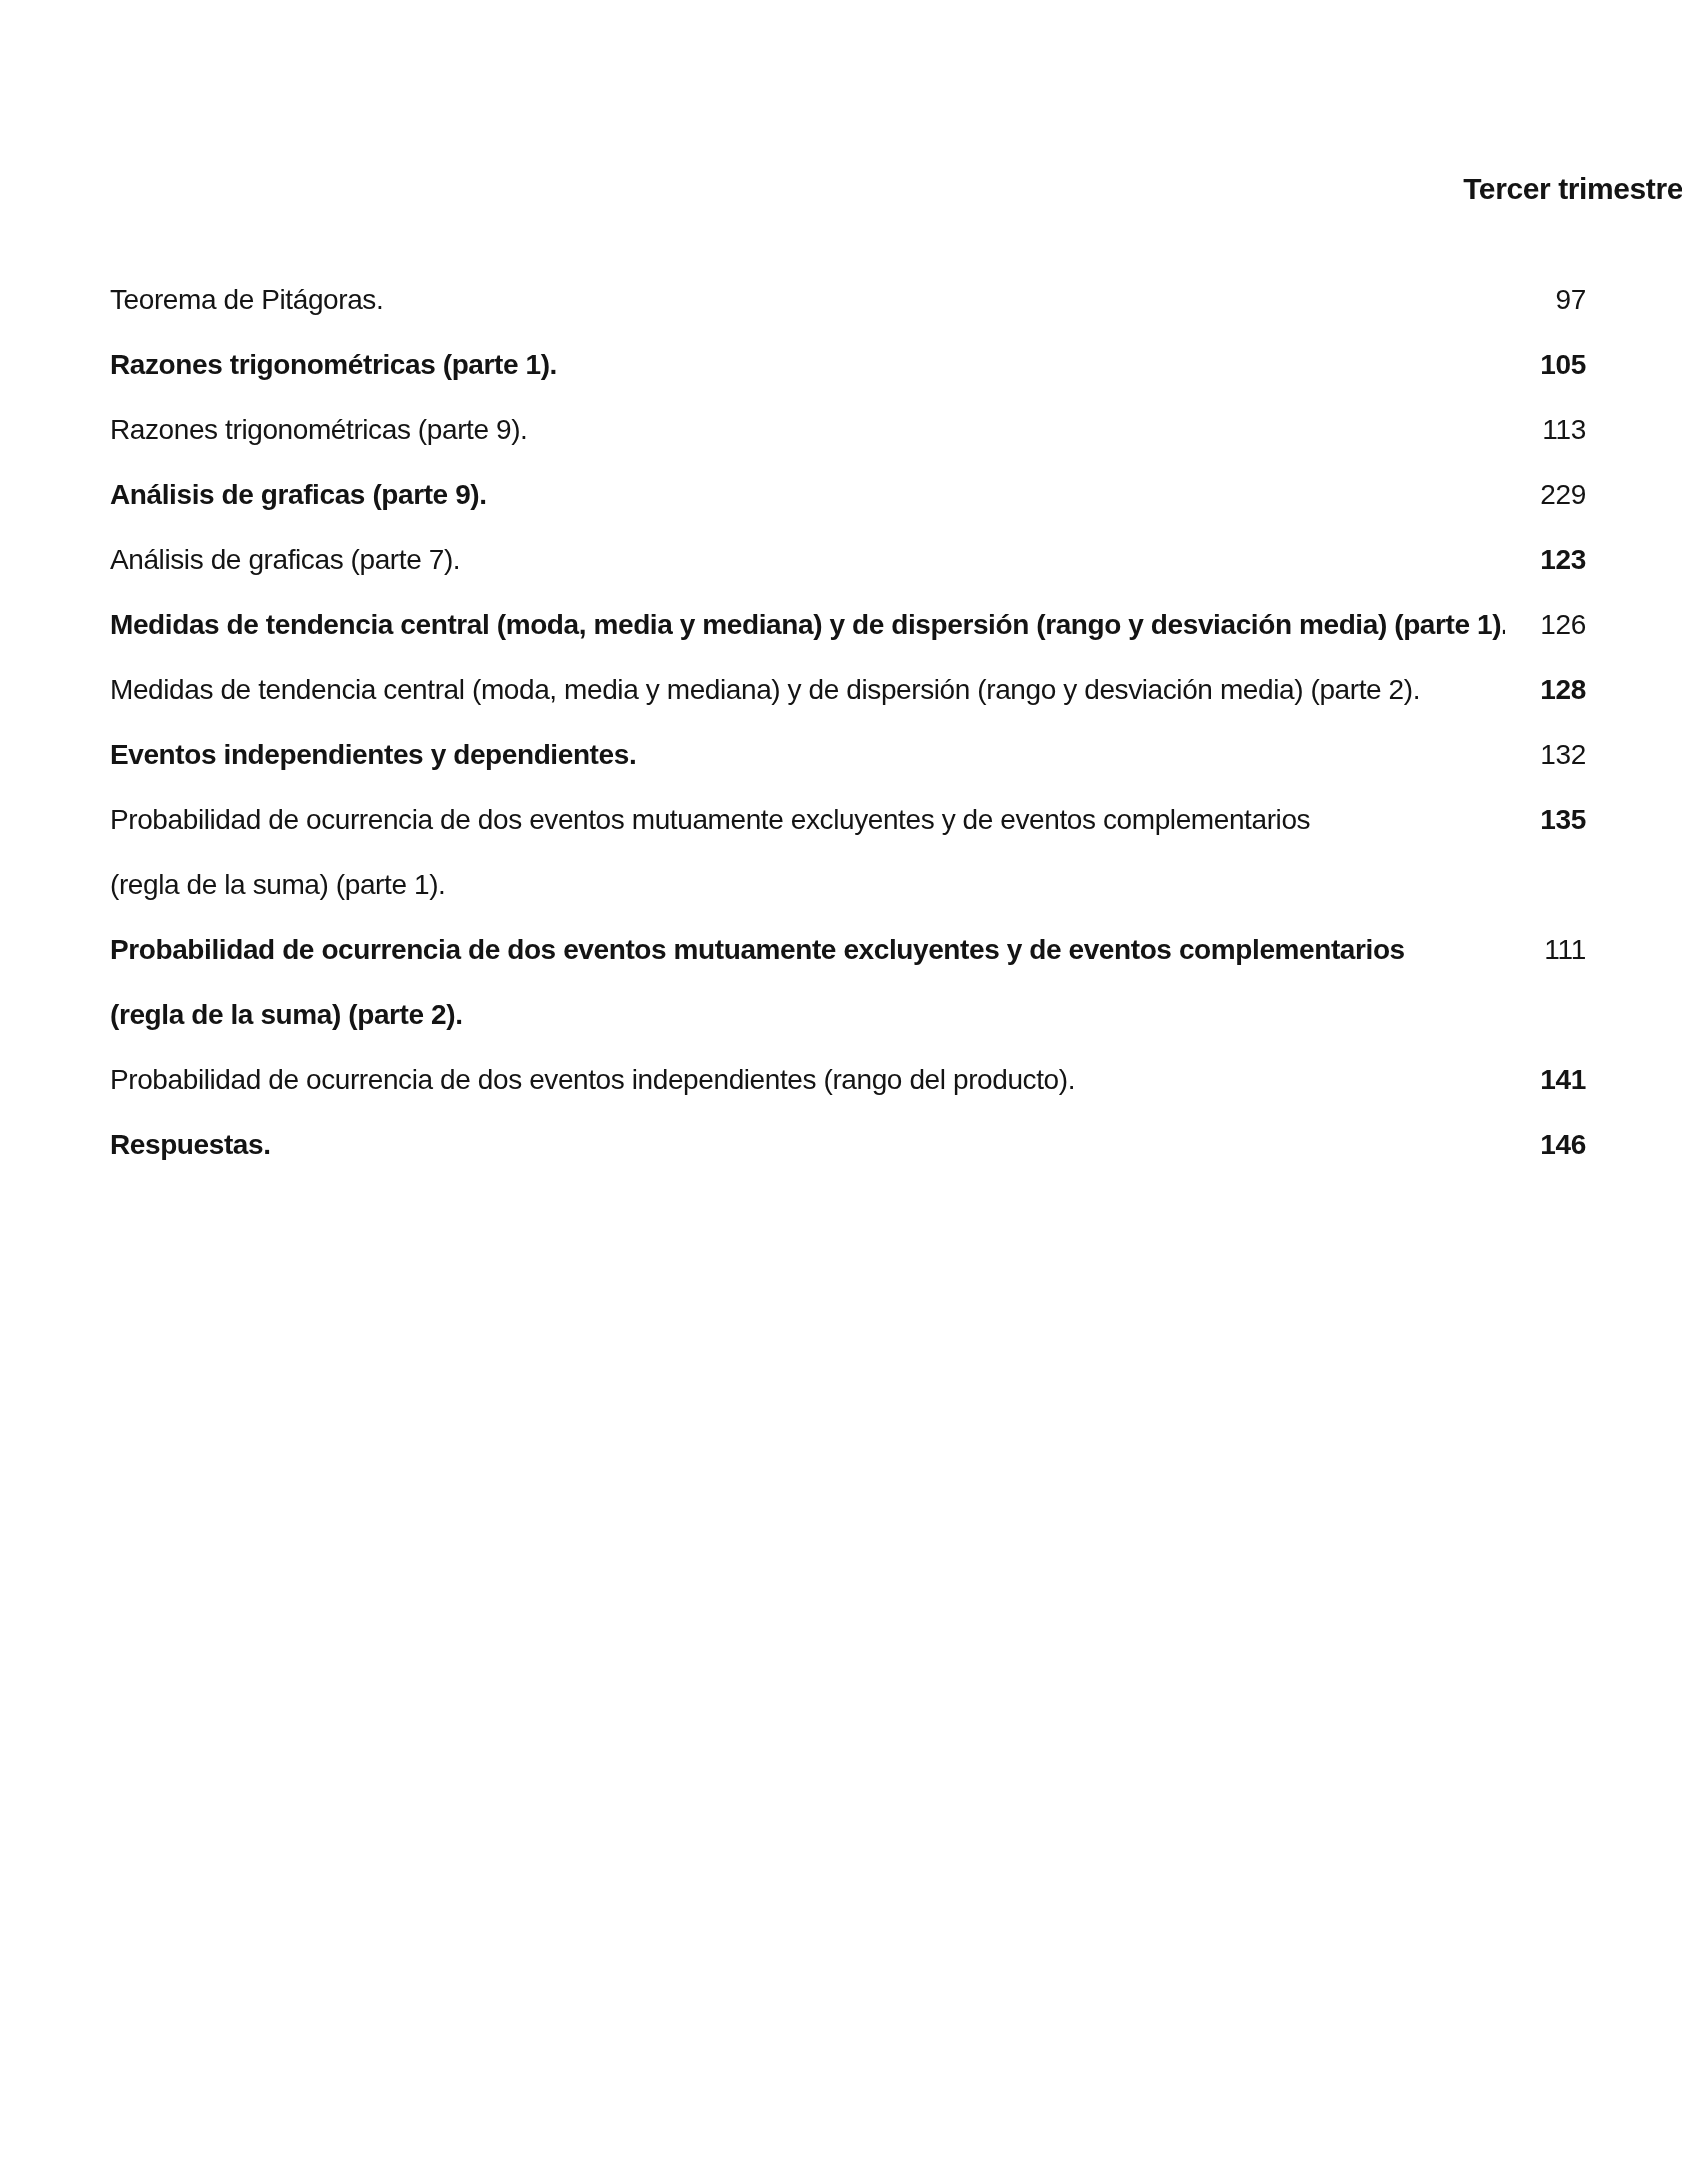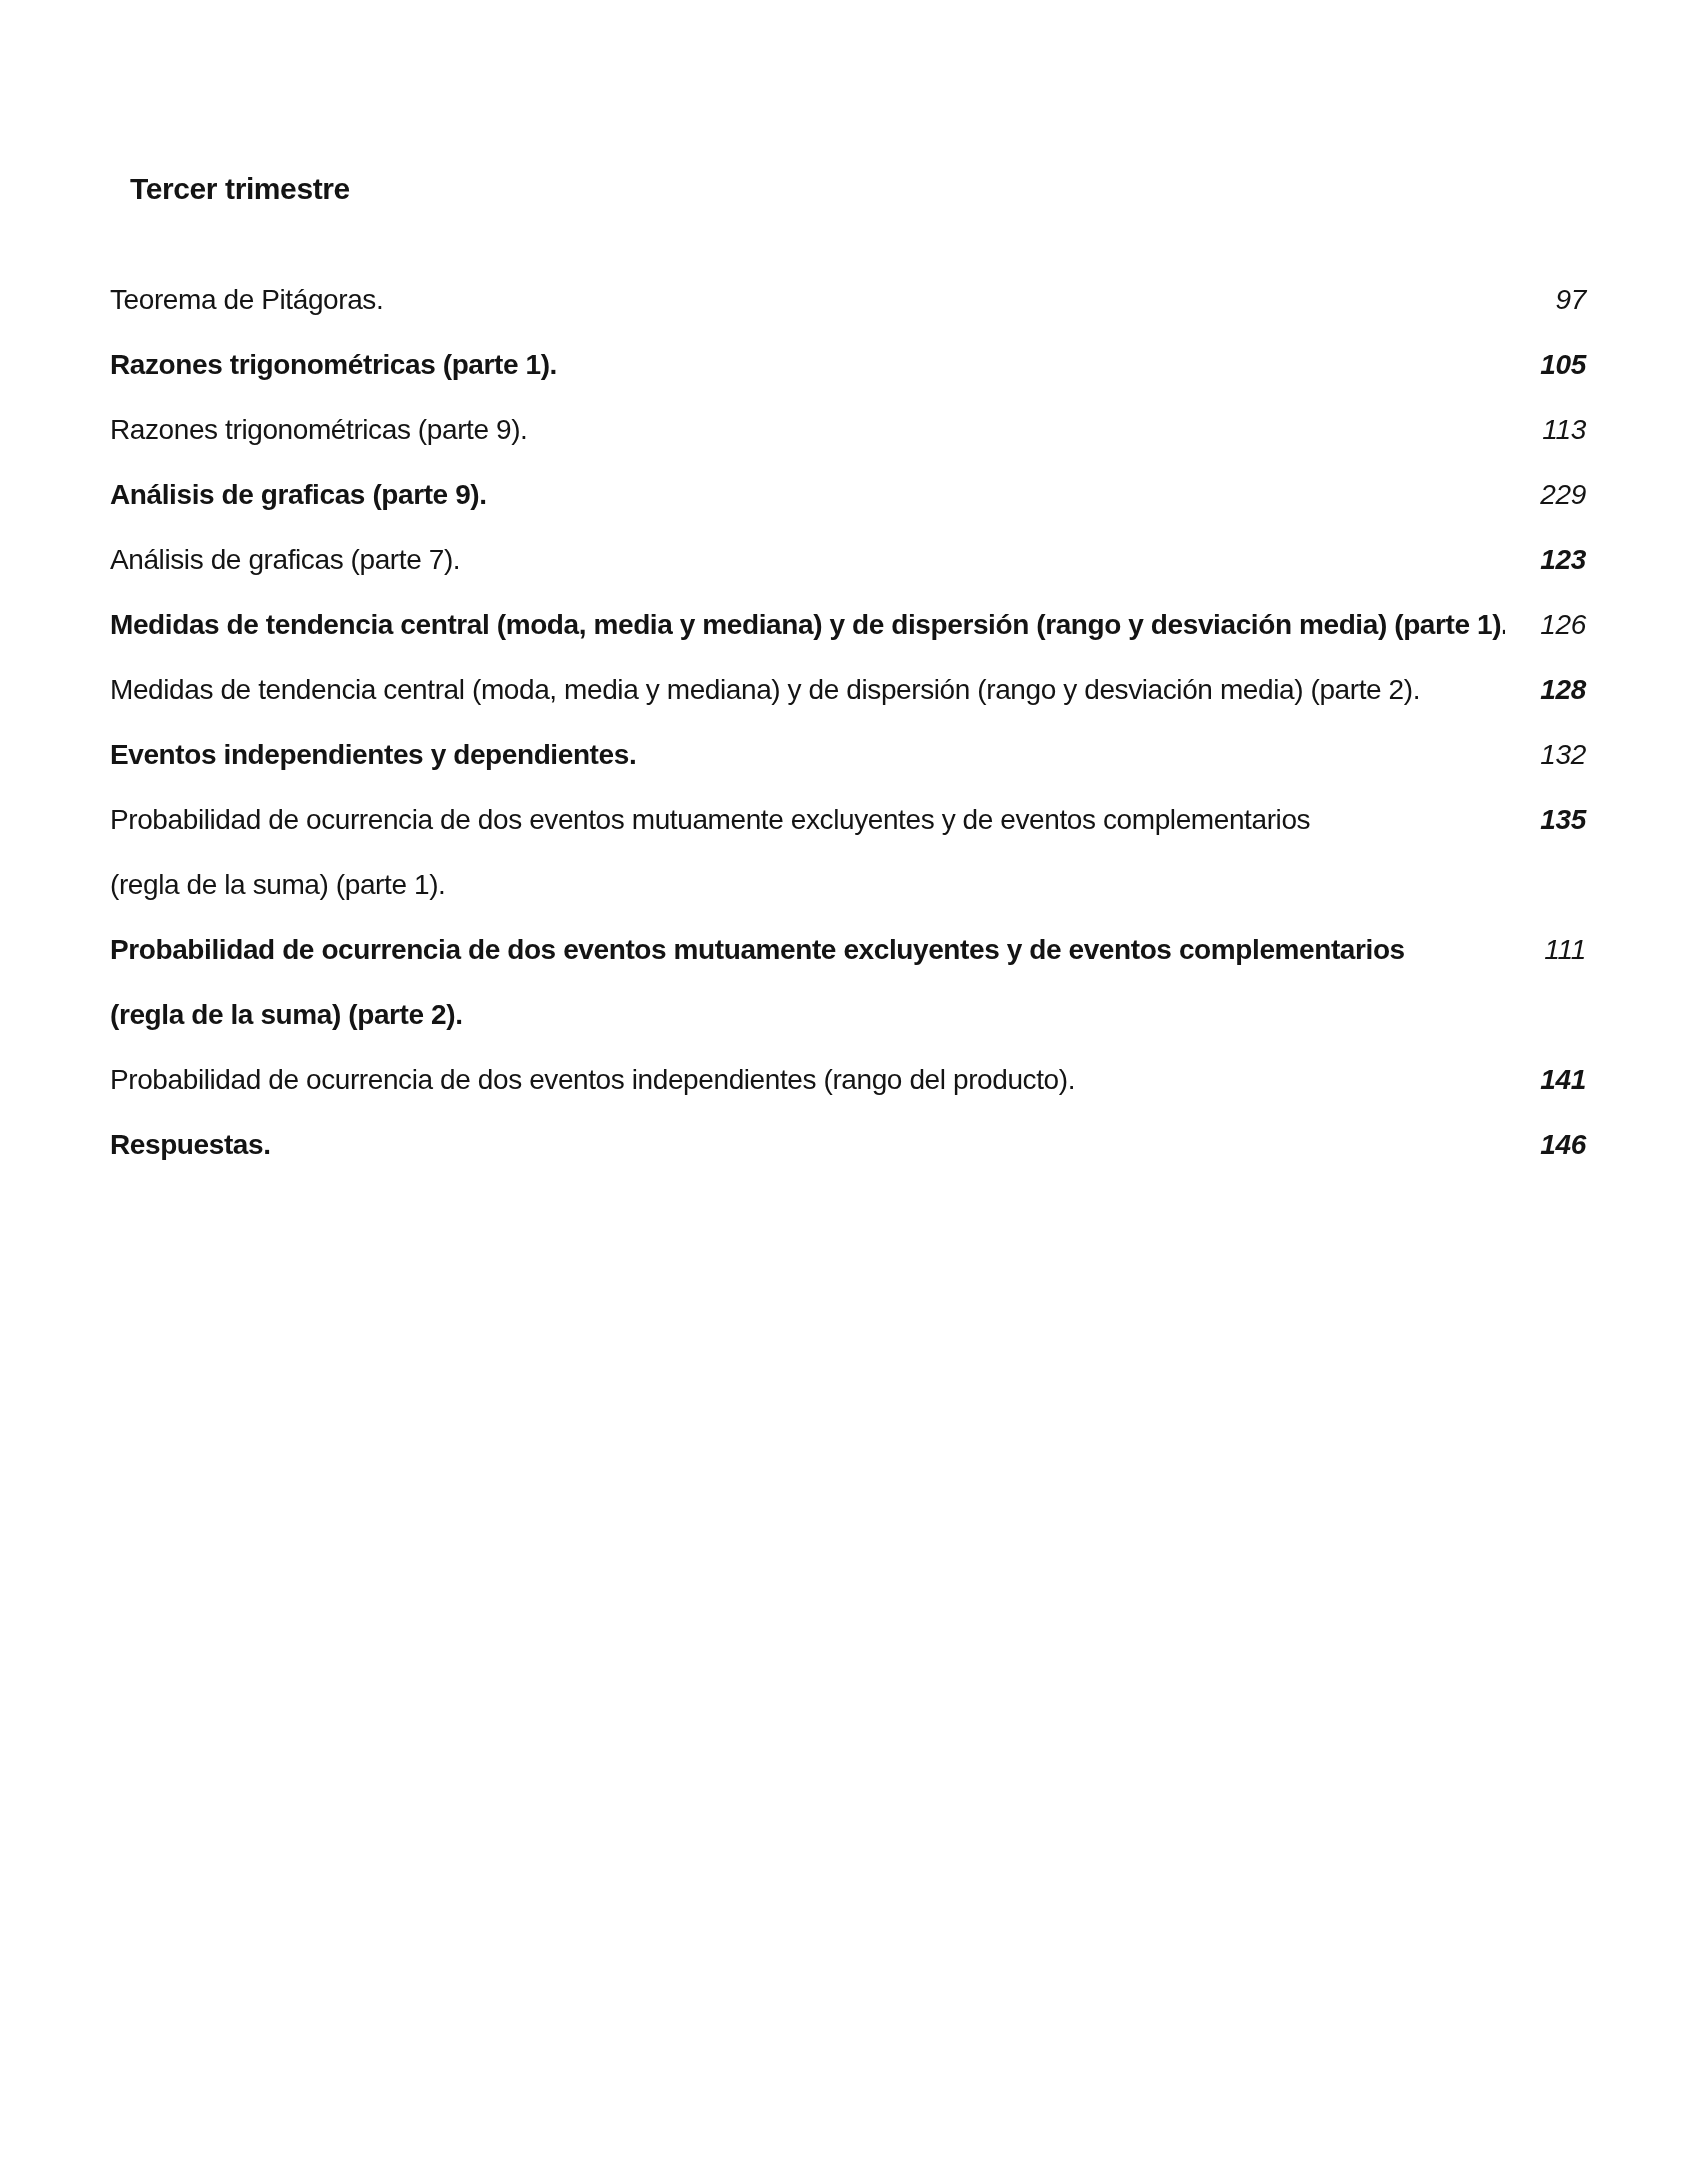--- a/index.html
+++ b/index.html
@@ -17,21 +17,21 @@
     overflow: hidden;
     color: #141414;
   }
   .doc-title {
     position: absolute;
     top: 171px;
     left: 0;
     width: 100%;
     box-sizing: border-box;
     padding-left: 130px; 
-    text-align: left;
+    text-align: right;
     font-size: 30px;
     font-weight: 700;
     letter-spacing: -0.4px;
     line-height: 1.2;
   }
   .toc {
     position: absolute;
     top: 284px;
     left: 110px;
     width: 1476px; 
@@ -52,21 +52,20 @@
     letter-spacing: -0.4px;
     margin-right: 35px;
   }
   .toc-page {
     flex: 0 0 auto;
     white-space: nowrap;
     font-size: 28px;
     font-weight: 400;
     letter-spacing: -0.3px;
     text-align: right;
-    font-style: italic;
   }
   .bold { font-weight: 700; }
 </style>
 </head>
 <body>
 
 <div class="page">
 
   <div class="doc-title">Tercer trimestre</div>
 

